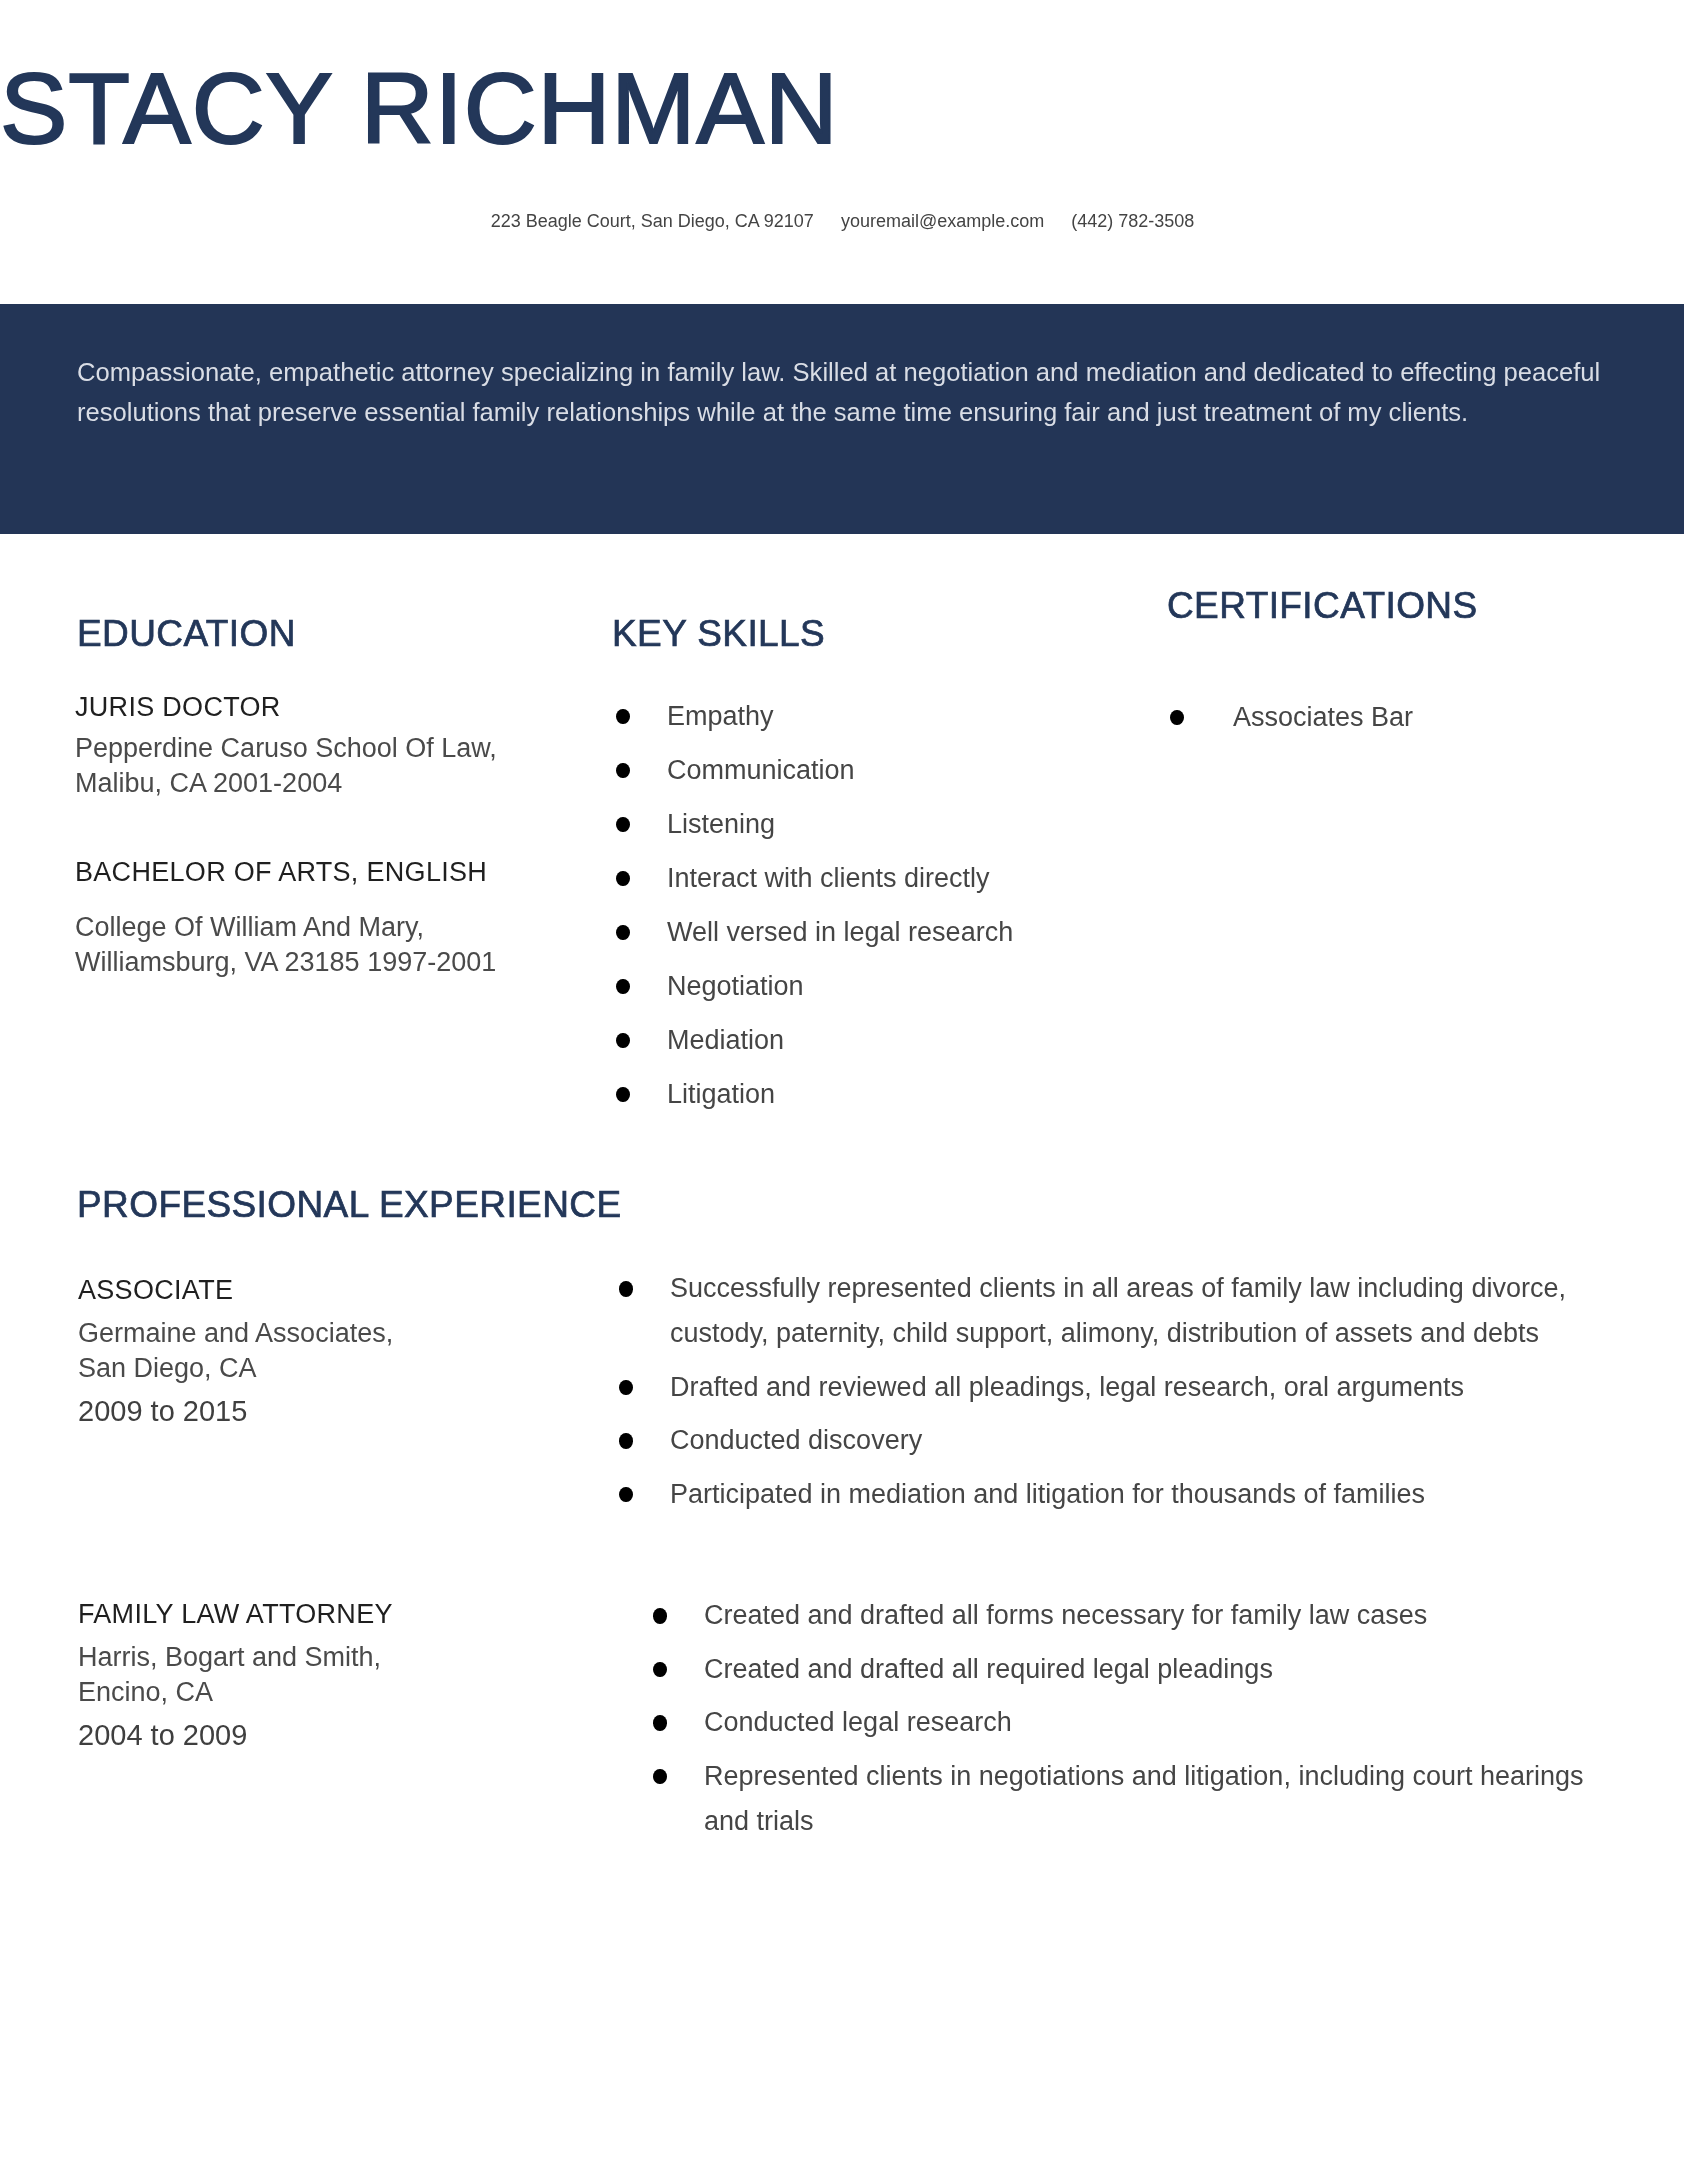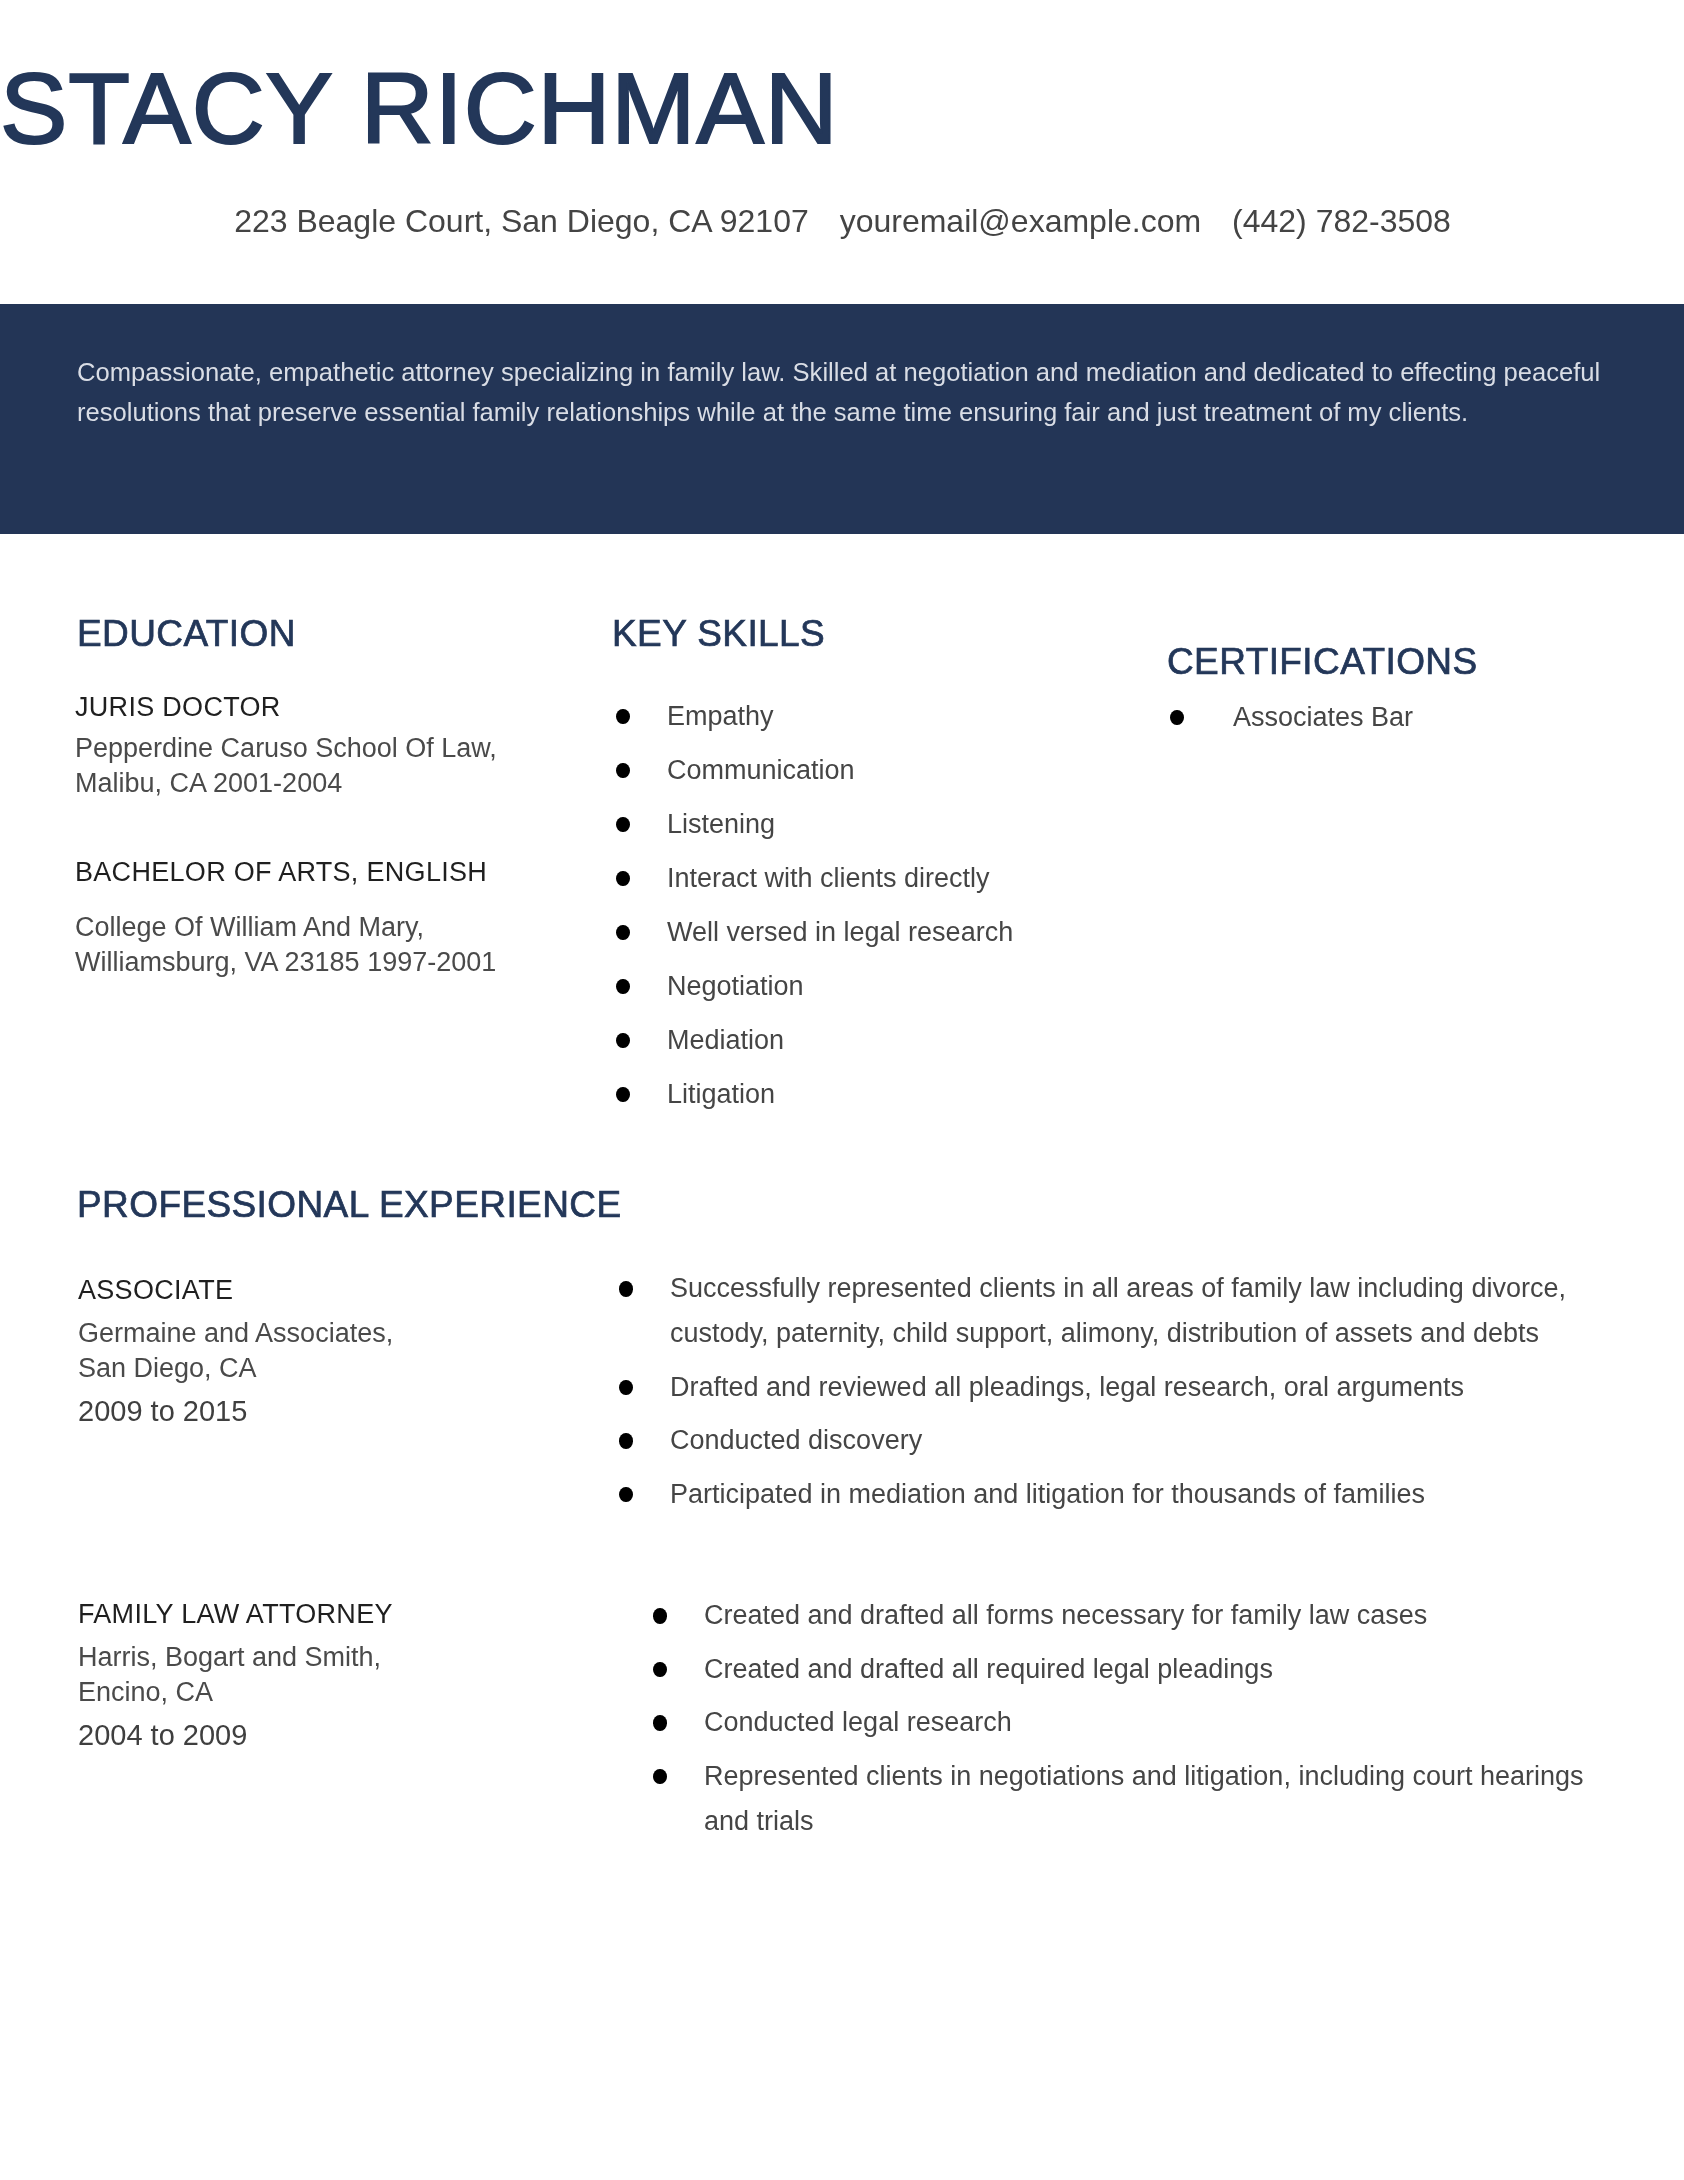--- a/index.html
+++ b/index.html
@@ -7,21 +7,21 @@
     body { position: relative; font-family: "Liberation Sans", "DejaVu Sans", sans-serif; color: #3b3b3b; }
 
     .name {
       position: absolute; left: 0; top: 53px; width: 1685px;
       text-align: left; font-size: 101px; line-height: 111px;
       font-weight: 400; color: #233759; letter-spacing: 0.9px;
       -webkit-text-stroke: 2.1px #233759;
     }
     .contact {
       position: absolute; left: 0; top: 204px; width: 1685px;
-      text-align: center; font-size: 32px; line-height: 34px; color: #444;
+      text-align: center; font-size: 18px; line-height: 34px; color: #444;
     }
     .contact span { margin: 0 11px; }
 
     .banner {
       position: absolute; left: 0; top: 304px; width: 1685px; height: 230px;
       background: #233556;
     }
     .summary {
       position: absolute; left: 77px; top: 352px; width: 1533px;
       font-size: 25.6px; line-height: 40px; color: #d9dde5;
@@ -91,21 +91,21 @@
   <li><span class="dot"></span><span>Empathy</span></li>
   <li><span class="dot"></span><span>Communication</span></li>
   <li><span class="dot"></span><span>Listening</span></li>
   <li><span class="dot"></span><span>Interact with clients directly</span></li>
   <li><span class="dot"></span><span>Well versed in legal research</span></li>
   <li><span class="dot"></span><span>Negotiation</span></li>
   <li><span class="dot"></span><span>Mediation</span></li>
   <li><span class="dot"></span><span>Litigation</span></li>
 </ul>
 
-<div class="section-title" style="left:1167px; top:640px;">CERTIFICATIONS</div>
+<div class="section-title" style="left:1167px; top:584px;">CERTIFICATIONS</div>
 <ul class="bullet-list skills" style="left:1170px; top:700px;">
   <li><span class="dot"></span><span style="padding-left:12px;">Associates Bar</span></li>
 </ul>
 
 <div class="section-title" style="left:77px; top:1183px;">PROFESSIONAL EXPERIENCE</div>
 
 <div class="exp-left" style="top:1273px;">
   <div class="item-title">ASSOCIATE</div>
   <div class="item-body" style="margin-top:8.5px;">Germaine and Associates,</div>
   <div class="item-body">San Diego, CA</div>

